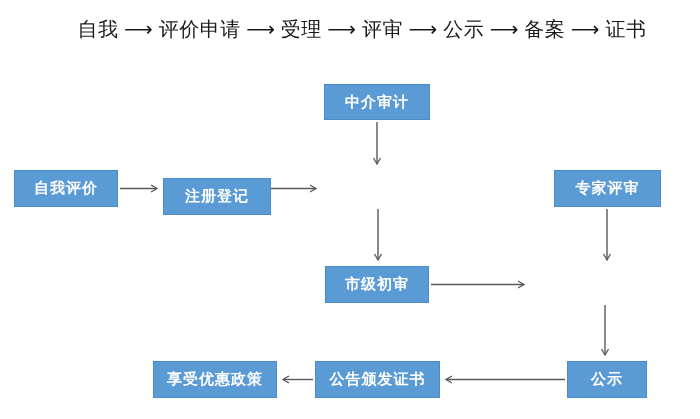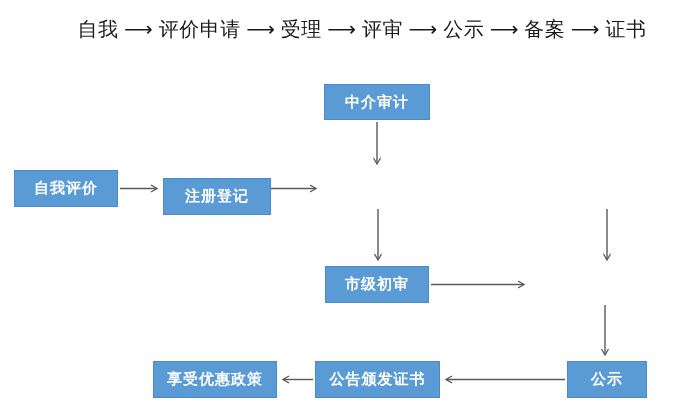--- a/index.html
+++ b/index.html
@@ -59,20 +59,23 @@
 
   <div class="node" id="n0">
     <span>中介审计</span>
   </div>
   <div class="node" id="n1">
     <span>自我评价</span>
   </div>
   <div class="node" id="n2">
     <span>注册登记</span>
   </div>
+  <div class="node" id="n4">
+    <span>专家评审</span>
+  </div>
   <div class="node" id="n5">
     <span>市级初审</span>
   </div>
   <div class="node" id="n7">
     <span>公示</span>
   </div>
   <div class="node" id="n9">
     <span>享受优惠政策</span>
   </div>
   <div class="node" id="n8">

